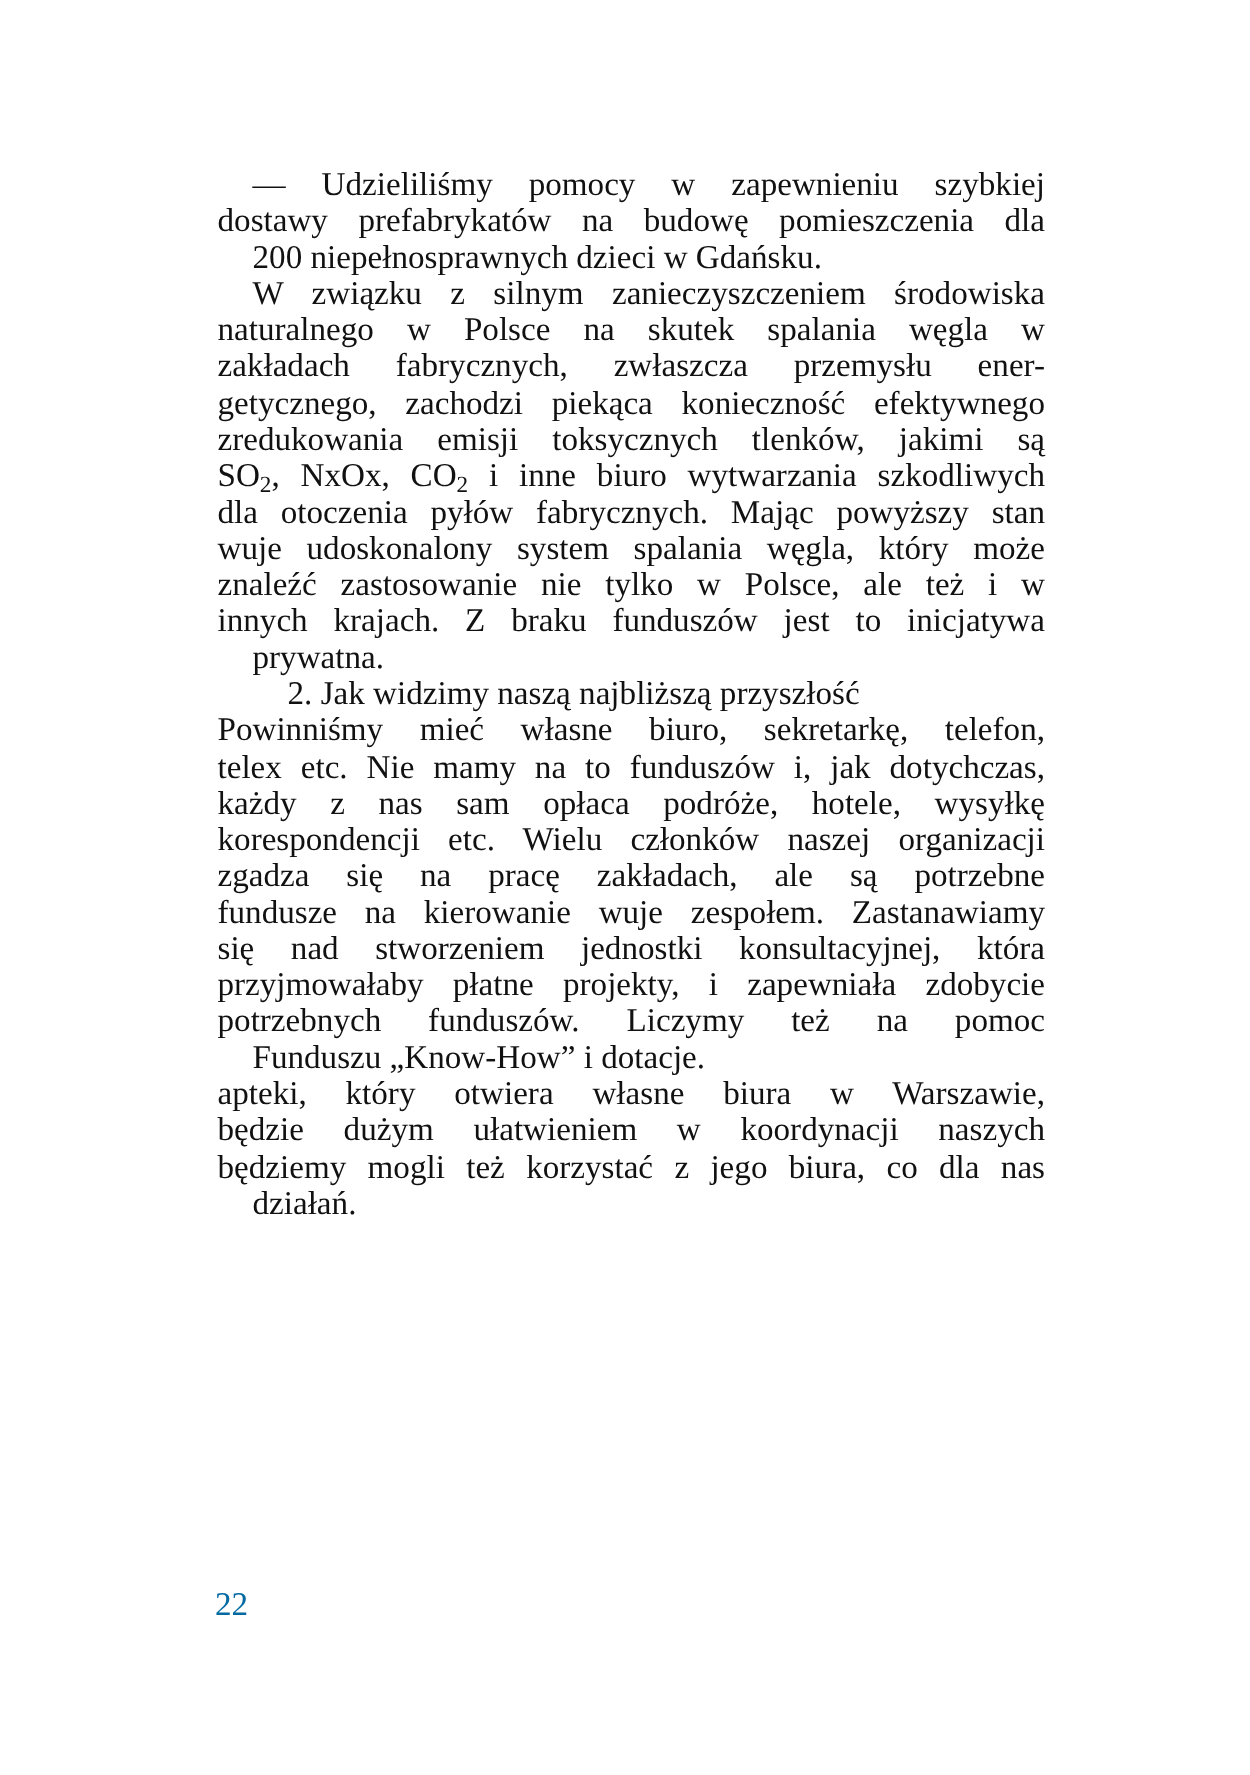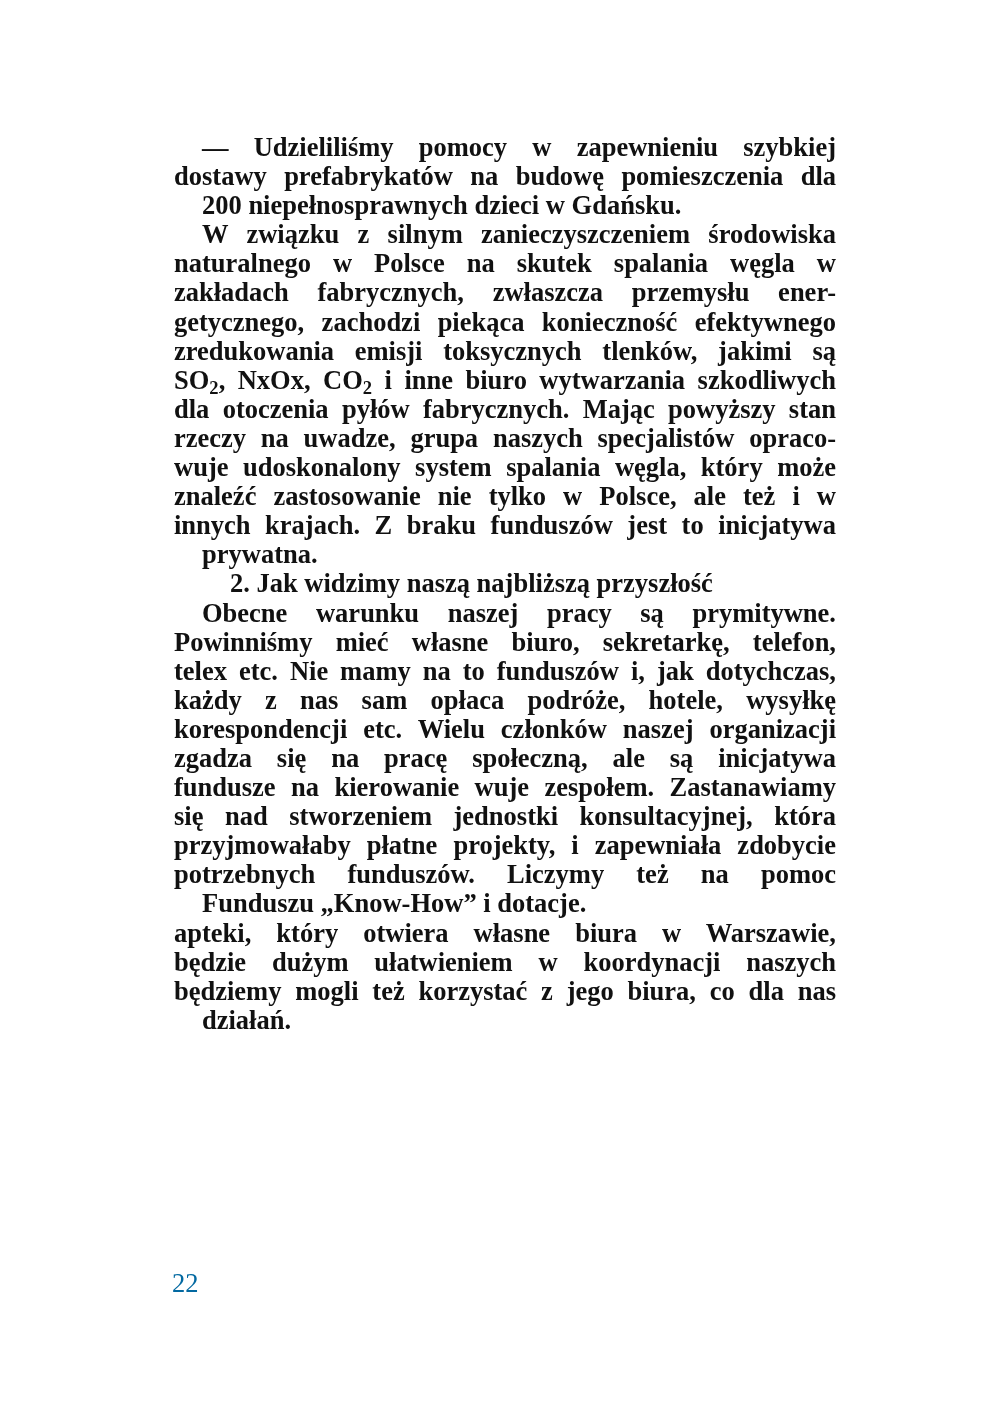--- a/index.html
+++ b/index.html
@@ -4,21 +4,21 @@
   <style>
     html, body { margin: 0; padding: 0; background: #ffffff; }
     body { width: 1000px; height: 1420px; position: relative; overflow: hidden; }
     .page {
       position: absolute; left: 174px; top: 133px; width: 662px;
       font-family: "Liberation Serif", "DejaVu Serif", serif;
       font-size: 26.5px; line-height: 29.1px; color: #111111;
     }
     .line {
       display: block; height: 29.1px; white-space: nowrap;
-      text-align: justify; text-align-last: justify; font-weight: bold;
+      text-align: justify; text-align-last: justify;
     }
     .line.last { text-align-last: left; margin-left: 28px; }
     .indent { padding-left: 28px; }
     sub { font-size: 0.7em; vertical-align: -0.25em; line-height: 0; }
     .page-number {
       position: absolute; left: 172px; top: 1268px;
       font-family: "Liberation Serif", "DejaVu Serif", serif;
       font-size: 26.5px; color: #0369a1;
     }
   </style>
@@ -34,38 +34,36 @@
   </div>
 
   <div>
     <span class="line indent">W związku z silnym zanieczyszczeniem środowiska</span>
     <span class="line">naturalnego w Polsce na skutek spalania węgla w</span>
     <span class="line">zakładach fabrycznych, zwłaszcza przemysłu ener-</span>
     <span class="line">getycznego, zachodzi piekąca konieczność efektywnego</span>
     <span class="line">zredukowania emisji toksycznych tlenków, jakimi są</span>
     <span class="line"><span>SO</span><sub>2</sub><span>, NxOx, CO</span><sub>2</sub><span> i inne biuro wytwarzania szkodliwych</span></span>
     <span class="line">dla otoczenia pyłów fabrycznych. Mając powyższy stan</span>
-    <span class="line">rzeczy na uwadze, grupa naszych specjalistów opraco-</span>
     <span class="line">wuje udoskonalony system spalania węgla, który może</span>
     <span class="line">znaleźć zastosowanie nie tylko w Polsce, ale też i w</span>
     <span class="line">innych krajach. Z braku funduszów jest to inicjatywa</span>
     <span class="line last">prywatna.</span>
   </div>
 
   <div>
     <span class="line indent last">2. Jak widzimy naszą najbliższą przyszłość</span>
   </div>
 
   <div>
-    <span class="line indent">Obecne warunku naszej pracy są prymitywne.</span>
     <span class="line">Powinniśmy mieć własne biuro, sekretarkę, telefon,</span>
     <span class="line">telex etc. Nie mamy na to funduszów i, jak dotychczas,</span>
     <span class="line">każdy z nas sam opłaca podróże, hotele, wysyłkę</span>
     <span class="line">korespondencji etc. Wielu członków naszej organizacji</span>
-    <span class="line">zgadza się na pracę społeczną, ale są inicjatywa</span>
+    <span class="line">zgadza się na pracę zakładach, ale są potrzebne</span>
     <span class="line">fundusze na kierowanie wuje zespołem. Zastanawiamy</span>
     <span class="line">się nad stworzeniem jednostki konsultacyjnej, która</span>
     <span class="line">przyjmowałaby płatne projekty, i zapewniała zdobycie</span>
     <span class="line">potrzebnych funduszów. Liczymy też na pomoc</span>
     <span class="line last">Funduszu „Know-How” i dotacje.</span>
   </div>
 
   <div>
     <span class="line">apteki, który otwiera własne biura w Warszawie,</span>
     <span class="line">będzie dużym ułatwieniem w koordynacji naszych</span>

